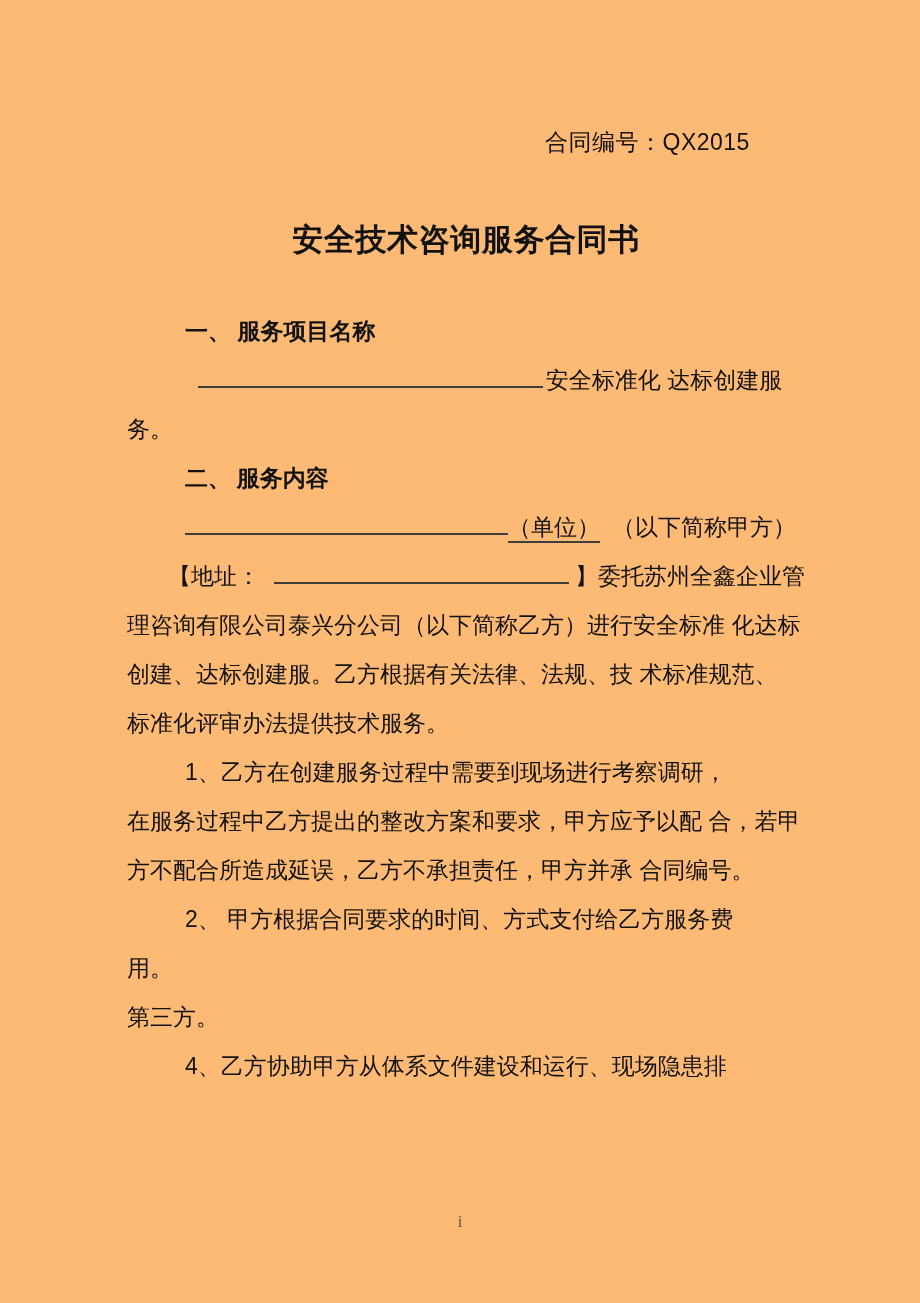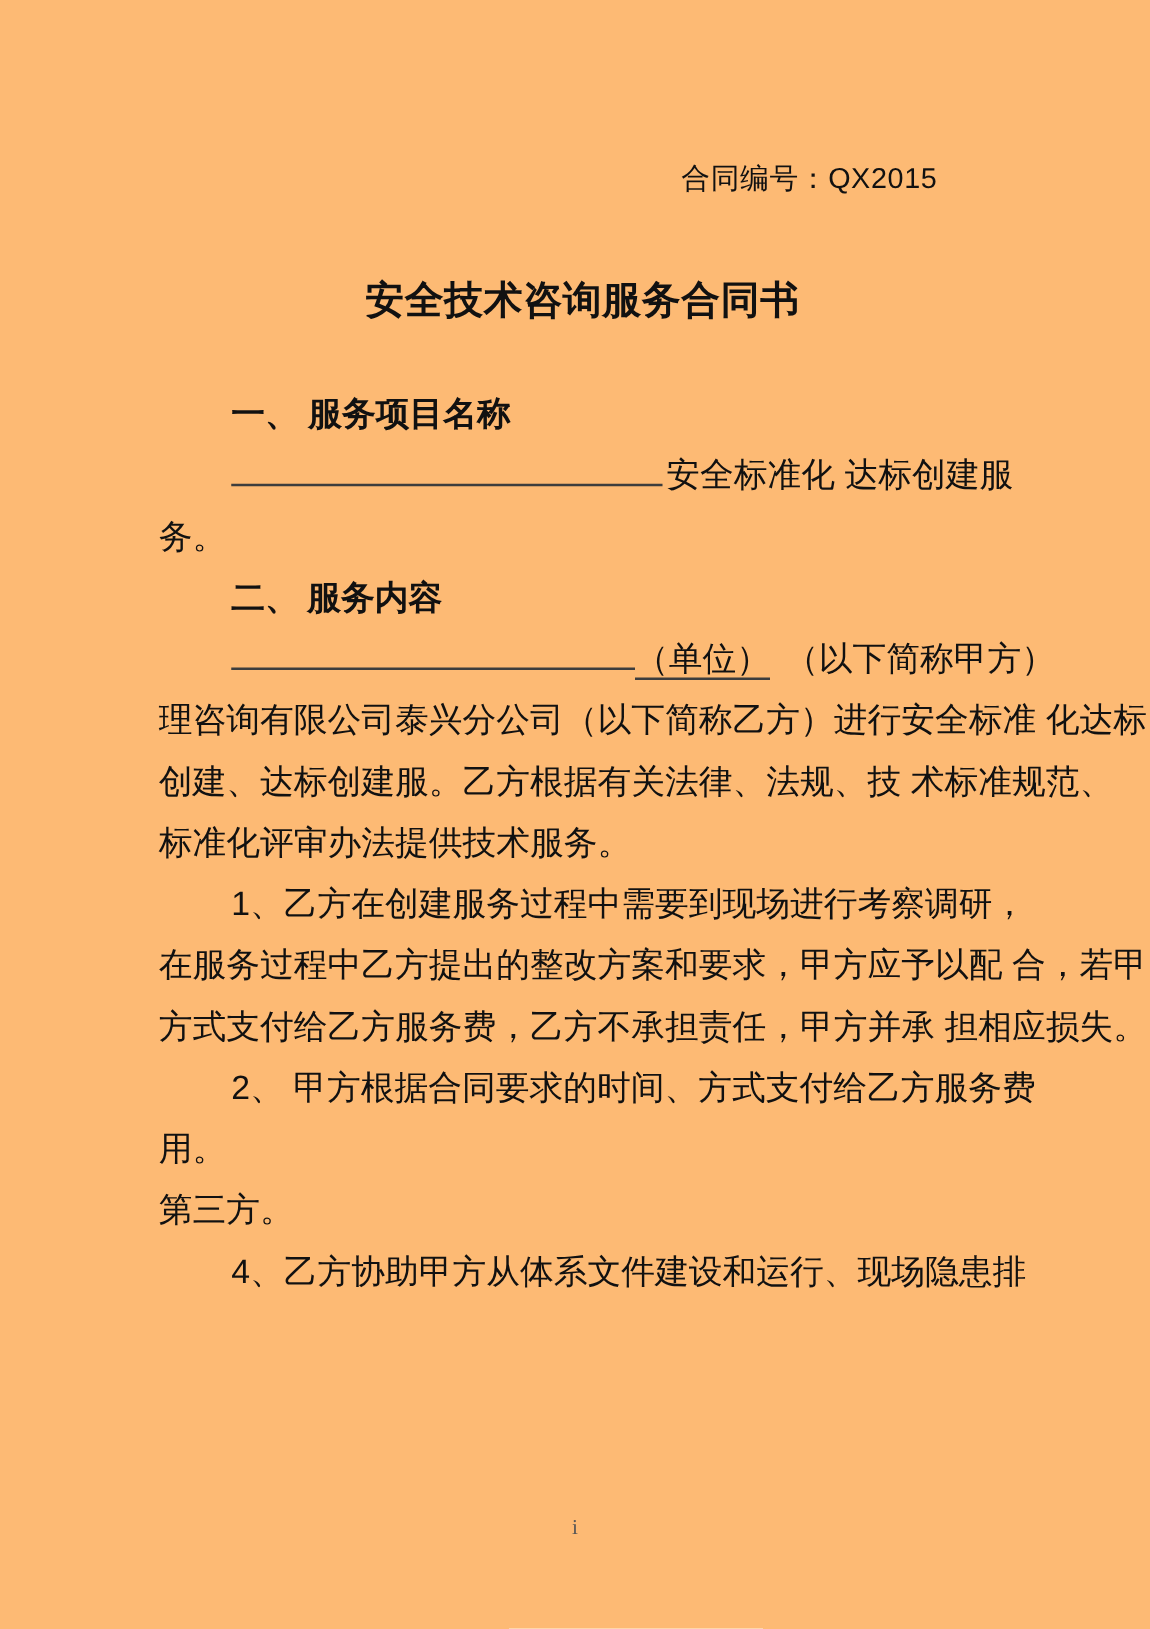--- a/index.html
+++ b/index.html
@@ -36,21 +36,21 @@
   }
   .doc-body {
     position: absolute;
     top: 307px;
     left: 127px;
     width: 668px;
   }
   .line {
     height: 49px;
     line-height: 49px;
-    font-size: 27px;
+    font-size: 23px;
     white-space: nowrap;
     letter-spacing: 0px;
   }
   .blank {
     display: inline-block;
     border-bottom: 2px solid #3d3d3d;
     height: 1px;
   }
   .utext {
     text-decoration: underline;
@@ -77,26 +77,27 @@
   <div class="contract-no">合同编号：QX2015</div>
 
   <h1 class="doc-title" style="margin:0; font-size:31px;">安全技术咨询服务合同书</h1>
 
   <div class="doc-body">
       <div class="line" style="text-indent: 58px; font-weight: 700;"><span>一、 服务项目名称</span></div>
       <div class="line" style="text-indent: 58px; text-align: center;"><span class="blank" style="width: 345px;"></span><span style="margin-left: 3px;">安全标准化 达标创建服</span></div>
       <div class="line"><span>务。</span></div>
       <div class="line" style="text-indent: 58px; font-weight: 700; font-family: Liberation Serif, serif;"><span>二、 服务内容</span></div>
       <div class="line" style="text-indent: 58px; text-align: right;"><span class="blank" style="width: 323px;"></span><span class="utext">（单位）</span><span style="margin-left: 12px;">（以下简称甲方）</span></div>
+      <div class="line" style="text-indent: 41px;"><span>【地址：</span><span class="blank" style="width: 295px; margin-left: 14px;"></span><span style="margin-left: 6px;">】委托苏州全鑫企业管</span></div>
       <div class="line"><span>理咨询有限公司泰兴分公司（以下简称乙方）进行安全标准 化达标</span></div>
       <div class="line"><span>创建、达标创建服。乙方根据有关法律、法规、技 术标准规范、</span></div>
       <div class="line"><span>标准化评审办法提供技术服务。</span></div>
       <div class="line" style="text-indent: 58px;"><span>1、乙方在创建服务过程中需要到现场进行考察调研，</span></div>
       <div class="line"><span>在服务过程中乙方提出的整改方案和要求，甲方应予以配 合，若甲</span></div>
-      <div class="line"><span>方式支付给乙方服务费，乙方不承担责任，甲方并承 担相应损失。</span></div>
+      <div class="line"><span>方不配合所造成延误，乙方不承担责任，甲方并承 合同编号。</span></div>
       <div class="line" style="text-indent: 58px;"><span>2、 甲方根据合同要求的时间、方式支付给乙方服务费</span></div>
       <div class="line"><span>用。</span></div>
       <div class="line"><span>第三方。</span></div>
       <div class="line" style="text-indent: 58px;"><span>4、乙方协助甲方从体系文件建设和运行、现场隐患排</span></div>
     </div>
 
   <div class="page-num">i</div>
 </div>
 
 </body></html>

